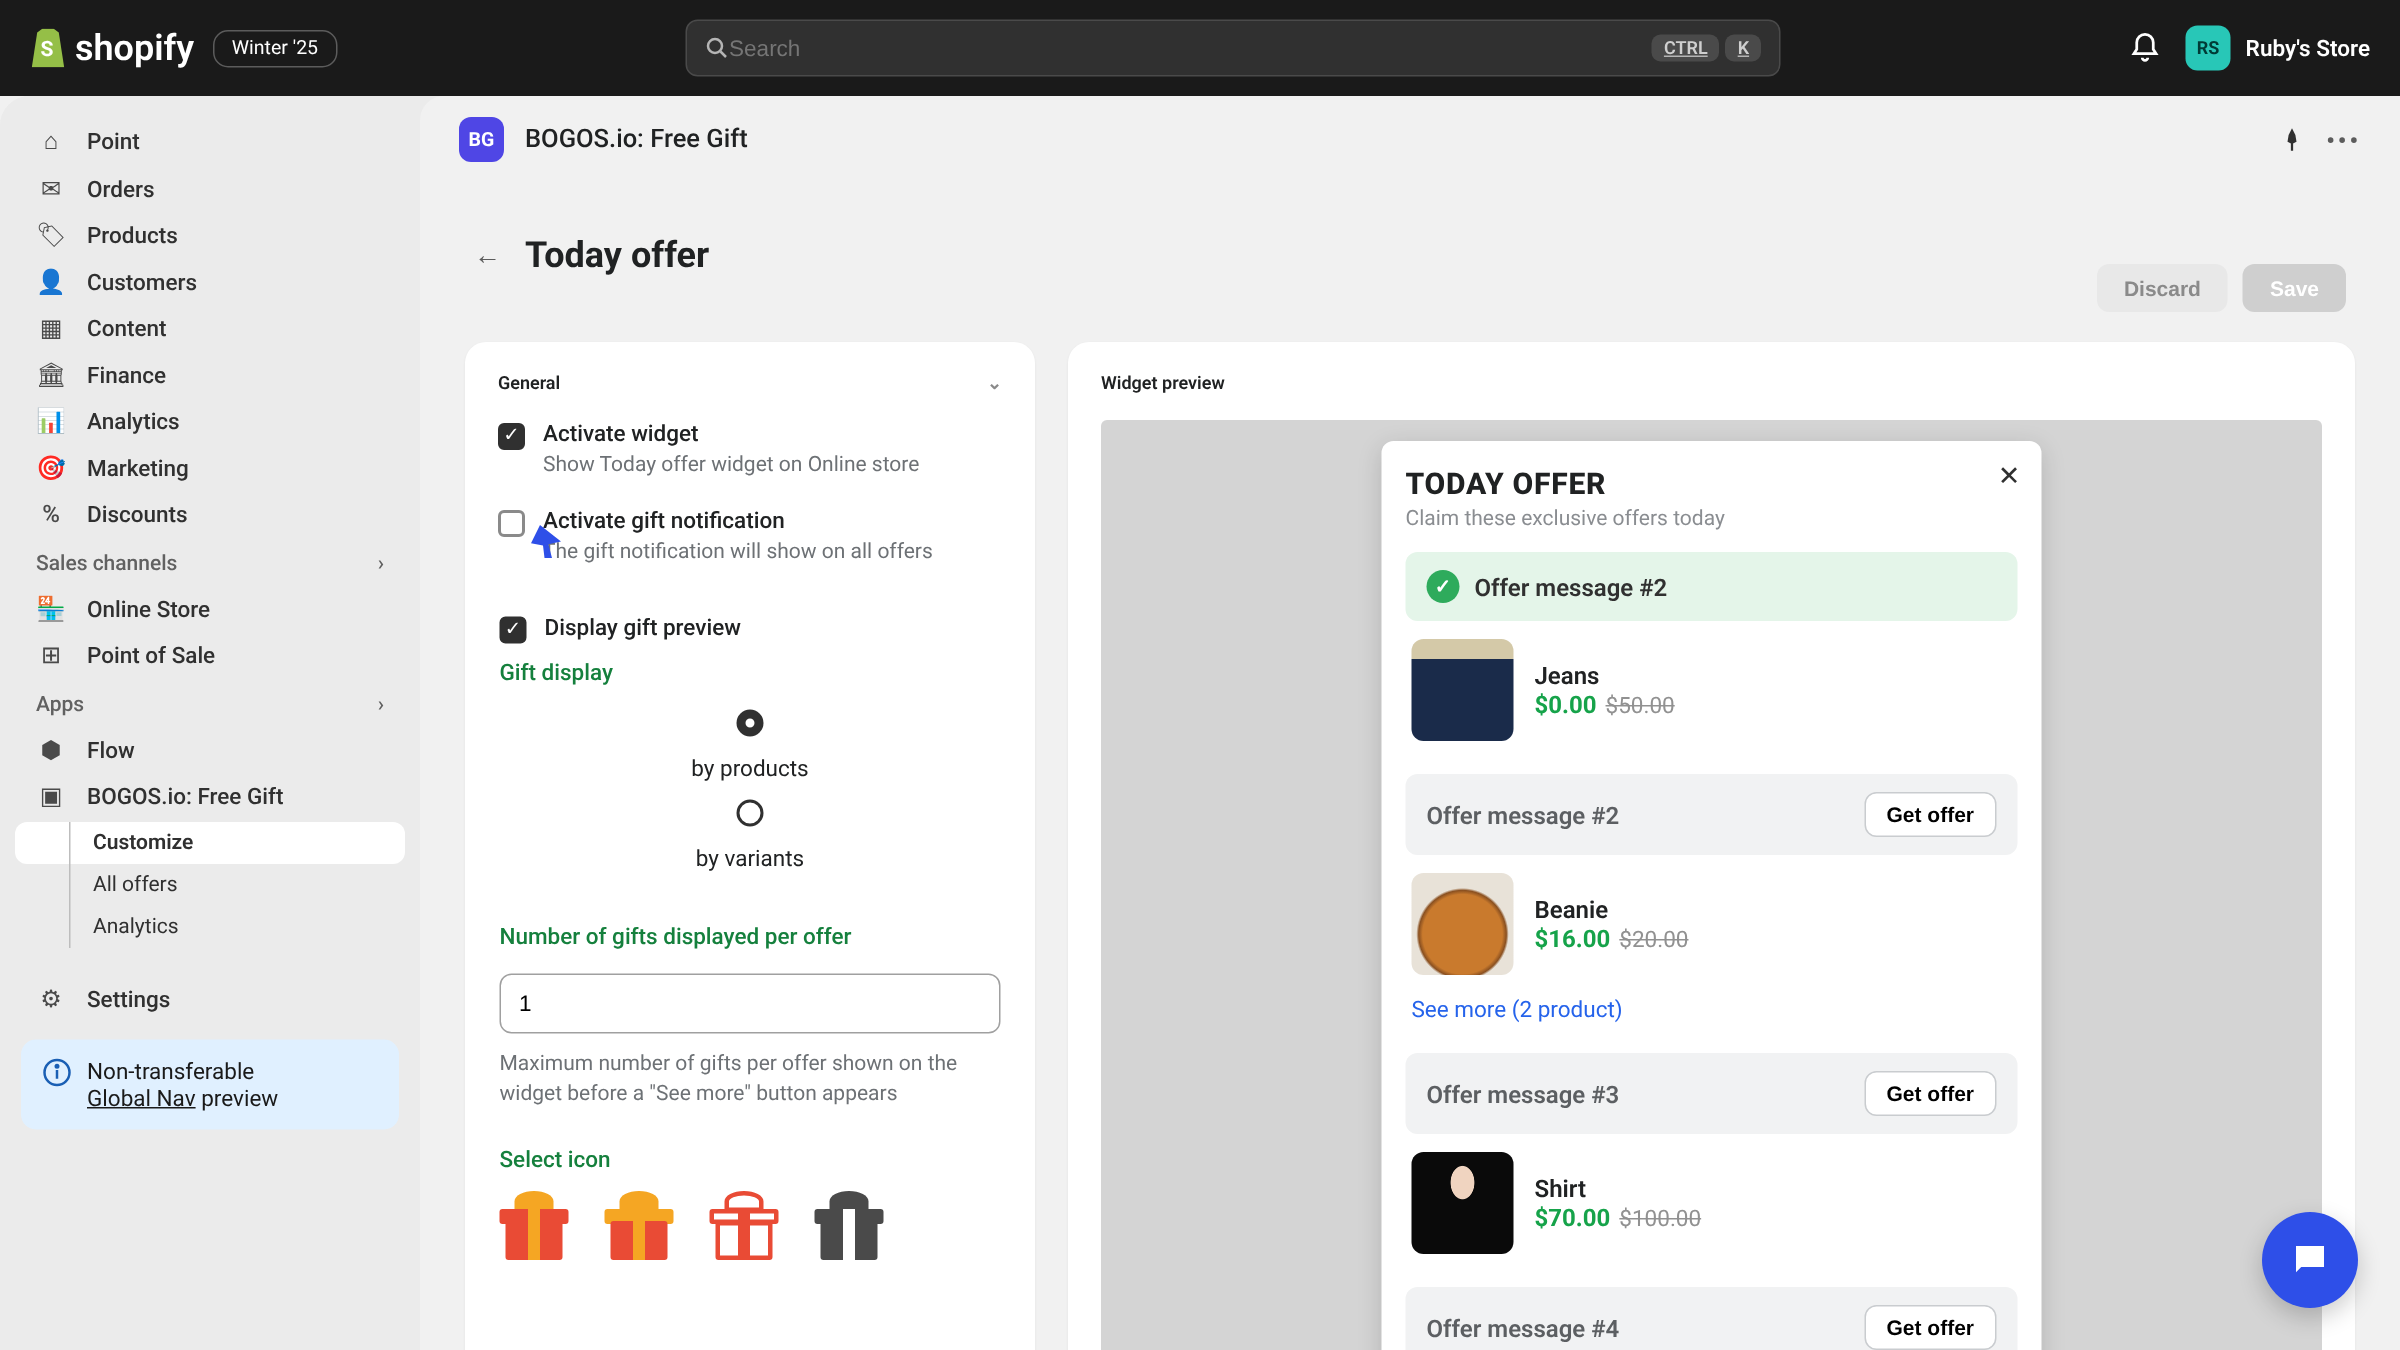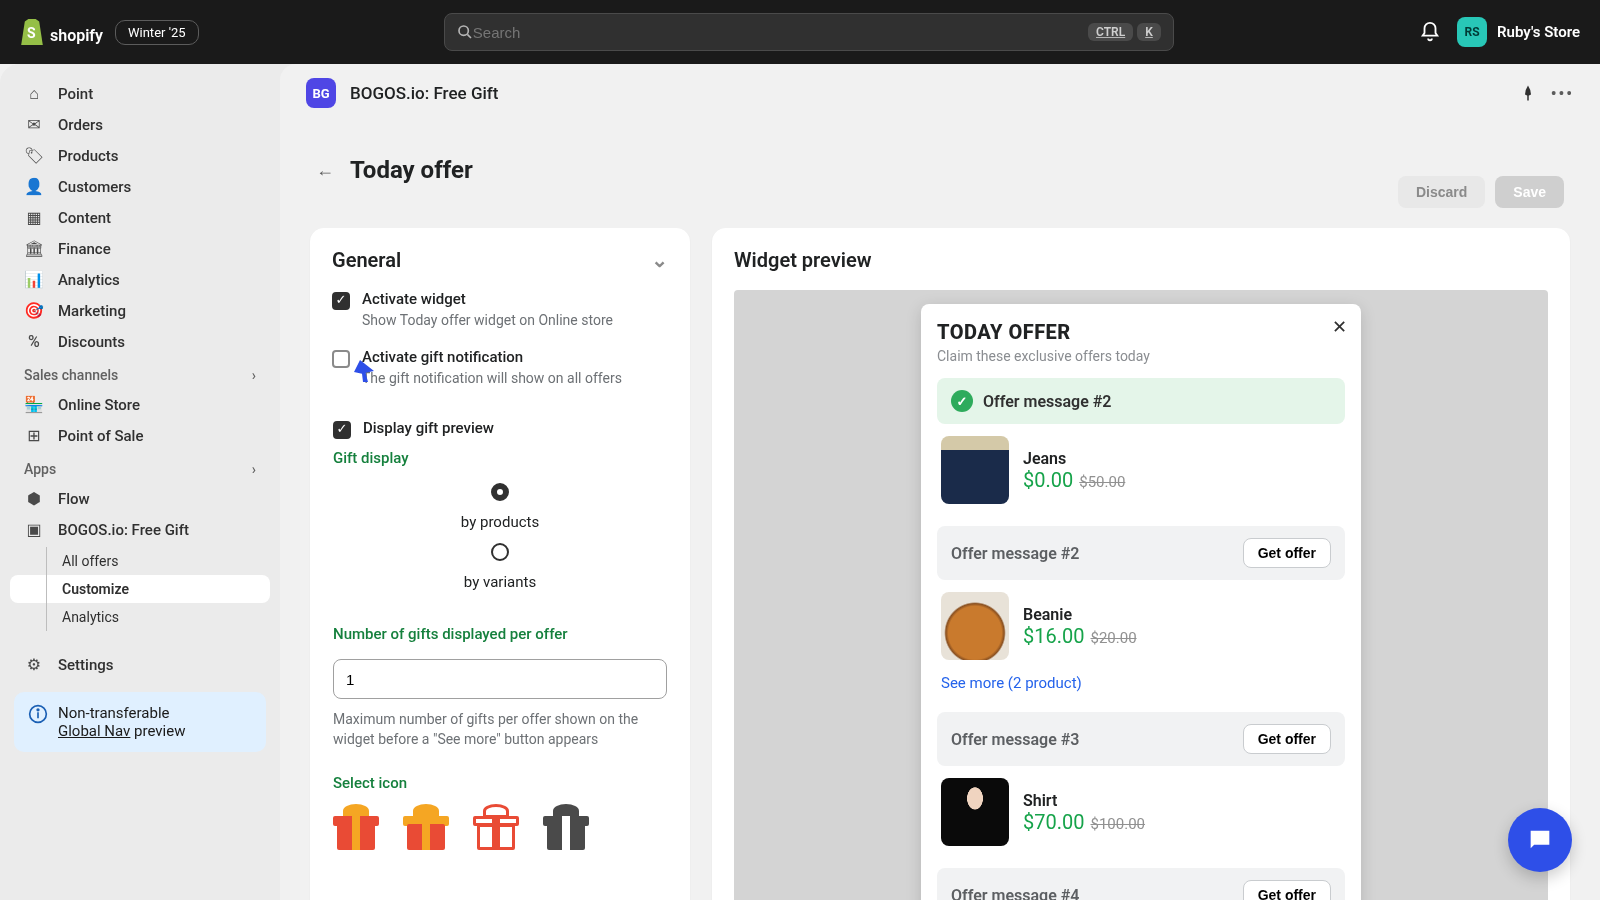--- a/index.html
+++ b/index.html
@@ -1,19 +1,19 @@
 <!DOCTYPE html>
 <html><head>
 <meta charset="utf-8">
 <style>
 * { box-sizing: border-box; margin: 0; padding: 0; }
 body { font-family: -apple-system, BlinkMacSystemFont, "Segoe UI", Roboto, sans-serif; background: #f1f1f1; color: #202223; overflow: hidden; width: 1600px; height: 900px; }
 .topbar { height: 64px; background: #1a1a1a; display: flex; align-items: center; padding: 0 20px; gap: 16px; }
 .logo-group { display: flex; align-items: center; gap: 12px; }
-.shopify-logo { display: flex; align-items: flex-end; gap: 6px; color: #fff; font-weight: 600; font-size: 16px; }
+.shopify-logo { display: flex; align-items: center; gap: 6px; color: #fff; font-weight: 600; font-size: 24px; }
 .shopify-bag { width: 24px; height: 26px; background: #95BF47; clip-path: polygon(20% 10%, 35% 0, 65% 0, 80% 10%, 95% 100%, 5% 100%); position: relative; }
 .shopify-bag::after { content: 'S'; position: absolute; color: #fff; font-weight: 700; font-size: 14px; left: 7px; top: 6px; }
 .winter-badge { border: 1px solid #5c5c5c; color: #fff; padding: 4px 12px; border-radius: 10px; font-size: 13px; }
 .search-wrap { flex: 1; display: flex; justify-content: center; }
 .search-bar { width: 730px; height: 38px; background: #303030; border: 1px solid #4a4a4a; border-radius: 8px; display: flex; align-items: center; padding: 0 12px; color: #b5b5b5; }
 .search-bar input { background: transparent; border: none; outline: none; color: #fff; flex: 1; font-size: 15px; }
 .kbd-group { display: flex; gap: 4px; text-decoration: underline; }
 .kbd { background: #4a4a4a; color: #cfcfcf; padding: 2px 8px; border-radius: 6px; font-size: 12px; font-weight: 600; }
 .top-right { display: flex; align-items: center; gap: 16px; }
 .bell { color: #fff; }
@@ -38,21 +38,21 @@
 .back-arrow { font-size: 18px; color: #5c5c5c; cursor: pointer; }
 .page-title { font-size: 24px; font-weight: 700; }
 .head-actions { margin-left: auto; display: flex; gap: 10px; margin-top: 44px; }
 .btn { padding: 8px 18px; border-radius: 8px; font-size: 14px; font-weight: 600; border: none; cursor: pointer; }
 .btn-discard { background: #e8e8e8; color: #8a8a8a; }
 .btn-save { background: #cfcfcf; color: #fff; }
 .columns { display: flex; gap: 22px; padding: 0 30px 40px; }
 .card { background: #fff; border-radius: 14px; box-shadow: 0 1px 2px rgba(0,0,0,.06); }
 .card-left { width: 380px; padding: 20px 22px; }
 .card-right { flex: 1; padding: 20px 22px; }
-.card-h { font-size: 20px; font-weight: 600; display: flex; justify-content: space-between; margin-bottom: 18px; }
+.card-h { font-size: 12px; font-weight: 600; display: flex; justify-content: space-between; margin-bottom: 18px; }
 .chev { color: #8a8a8a; }
 .chk-row { display: flex; gap: 12px; align-items: flex-start; margin-bottom: 20px; }
 .chk { width: 18px; height: 18px; border: 2px solid #8a8a8a; border-radius: 4px; flex-shrink: 0; position: relative; cursor: pointer; margin-top: 2px; }
 .chk.on { background: #303030; border-color: #303030; }
 .chk.on::after { content: '✓'; color: #fff; position: absolute; font-size: 13px; left: 1.5px; top: -2px; }
 .chk-body .lbl { font-size: 15px; font-weight: 500; }
 .chk-body .sub { font-size: 14px; color: #6d7175; margin-top: 4px; }
 .inner-box { border: 1px solid transparent; border-radius: 10px; padding: 12px 12px 0; margin-left: -12px; margin-right: -12px; }
 .field-lbl { font-size: 15px; font-weight: 500; margin: 6px 0 10px; color: #15803d; }
 .radio-row { display: flex; align-items: center; gap: 12px; padding: 6px 0; font-size: 15px; cursor: pointer; flex-direction: column; }
@@ -75,21 +75,21 @@
 .offer-banner.ok { background: #e4f5e9; color: #303030; }
 .ok-badge { width: 22px; height: 22px; background: #2eab5c; border-radius: 50%; color: #fff; display: flex; align-items: center; justify-content: center; font-size: 13px; margin-right: 10px; }
 .offer-left { display: flex; align-items: center; }
 .get-btn { background: #fff; border: 1px solid #c9cccf; border-radius: 8px; padding: 6px 14px; font-size: 14px; font-weight: 600; cursor: pointer; }
 .prod-row { display: flex; gap: 14px; padding: 12px 4px; align-items: center; }
 .prod-img { width: 68px; height: 68px; border-radius: 8px; background: #333; }
 .prod-img.jeans { background: linear-gradient(#d4c9a8 20%, #1a2b4a 20%); }
 .prod-img.beanie { background: radial-gradient(circle at 50% 60%, #c97a2d 50%, #8a5020 55%, #e8e2d8 58%); }
 .prod-img.shirt { background: radial-gradient(ellipse at 50% 30%, #f0d4c0 16%, #0a0a0a 17%); }
 .prod-name { font-size: 16px; font-weight: 600; }
-.prod-price .sale { color: #16a34a; font-weight: 400; font-size: 20px; }
+.prod-price .sale { color: #16a34a; font-weight: 700; font-size: 16px; }
 .prod-price .orig { color: #919191; text-decoration: line-through; margin-left: 6px; font-size: 15px; }
 .see-more { color: #2563eb; font-size: 15px; padding: 2px 4px 10px; cursor: pointer; }
 .chat-bubble { position: fixed; right: 28px; bottom: 28px; width: 64px; height: 64px; background: #2e4fe8; border-radius: 50%; display: flex; align-items: center; justify-content: center; color: #fff; font-size: 26px; box-shadow: 0 6px 16px rgba(0,0,0,.2); cursor: pointer; }
 .cursor-hint { position: absolute; width: 20px; height: 22px; pointer-events: none; background: #2e4fe8; clip-path: polygon(30% 0, 100% 50%, 58% 58%, 70% 100%, 45% 100%, 40% 62%, 0 55%); }
 svg { display: block; }
 </style>
 </head>
 <body>
 
 <div class="topbar">
@@ -191,22 +191,22 @@
         <div class="nav-item">
           <span class="ico">⬢</span>
           <span>Flow</span>
         </div>
         <div class="nav-item">
           <span class="ico">▣</span>
           <span>BOGOS.io: Free Gift</span>
         </div>
       </div>
     <div id="nav-subapps">
+        <div class="nav-sub active">Customize</div>
         <div class="nav-sub">All offers</div>
-        <div class="nav-sub active">Customize</div>
         <div class="nav-sub">Analytics</div>
       </div>
     <div style="height:14px"></div>
     <div class="nav-item">
       <span class="ico">⚙</span>
       <span>Settings</span>
     </div>
     <div class="notice">
       <span>
         <svg width="20" height="20" viewBox="0 0 24 24" fill="none" stroke="#1a5fb4" stroke-width="2">

